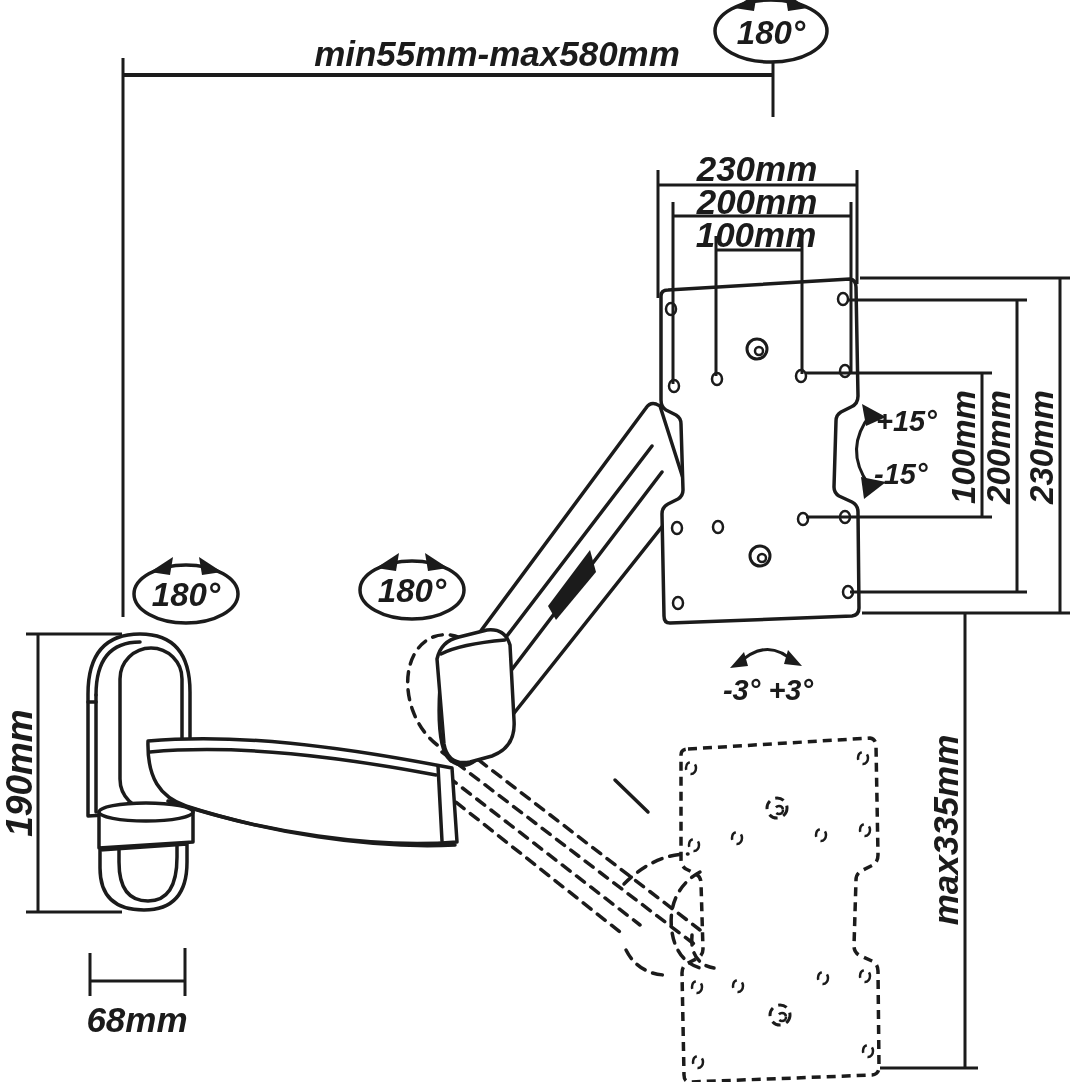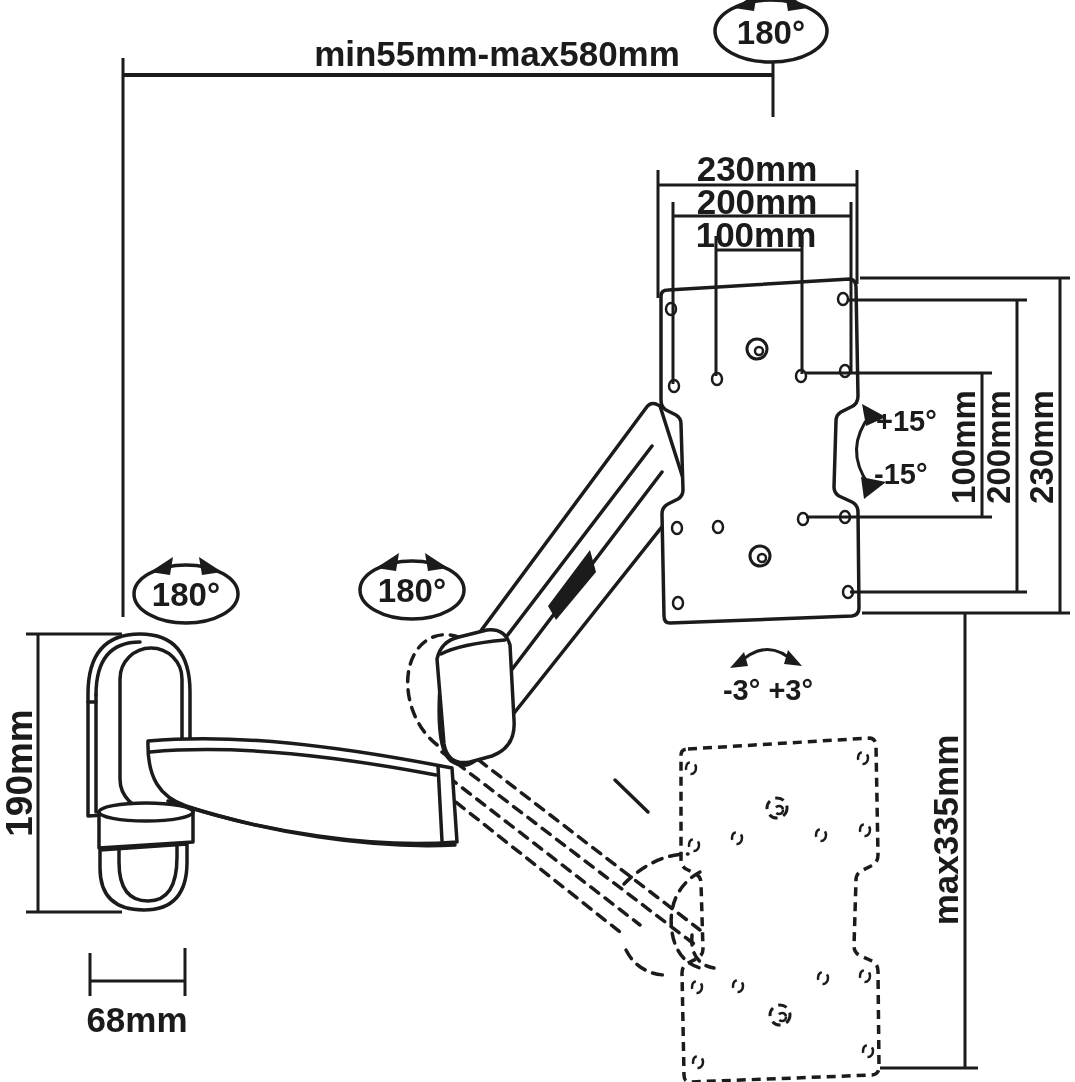--- a/index.html
+++ b/index.html
@@ -1,16 +1,16 @@
 <!DOCTYPE html>
 <html><head>
 <meta charset="utf-8">
 <style>
   html,body{margin:0;padding:0;background:#ffffff;}
-  .stage{width:1075px;height:1082px;position:relative;background:#fff;overflow:hidden;}
+  .stage{width:1075px;height:1082px;position:relative;background:#fff;overflow:hidden;font-style:italic;}
   svg{display:block;}
   svg text{font-family:"Liberation Sans","DejaVu Sans",sans-serif;font-weight:700;fill:#1b1b1b;}
   .ink{stroke:#1b1b1b;fill:none;stroke-width:3.5;stroke-linejoin:round;stroke-linecap:round;}
   .fillw{fill:#ffffff;}
   .dim{stroke:#1b1b1b;fill:none;stroke-width:3;stroke-linecap:butt;}
   .thick{stroke-width:4;}
   .dash{stroke-dasharray:10 8;}
   .solidPlate{stroke:#1b1b1b;}
   .dashedPlate{stroke:#1b1b1b;stroke-dasharray:9 6;}
   .arrow{fill:#1b1b1b;stroke:none;}

